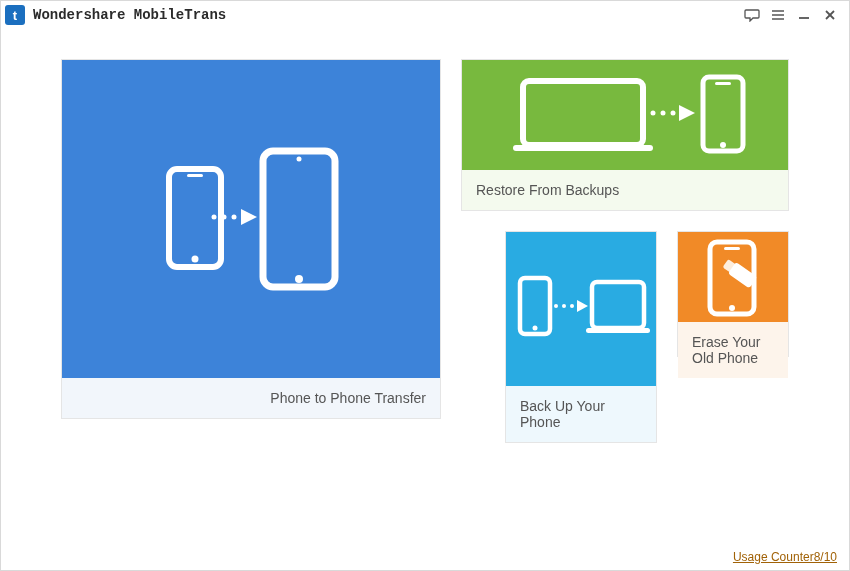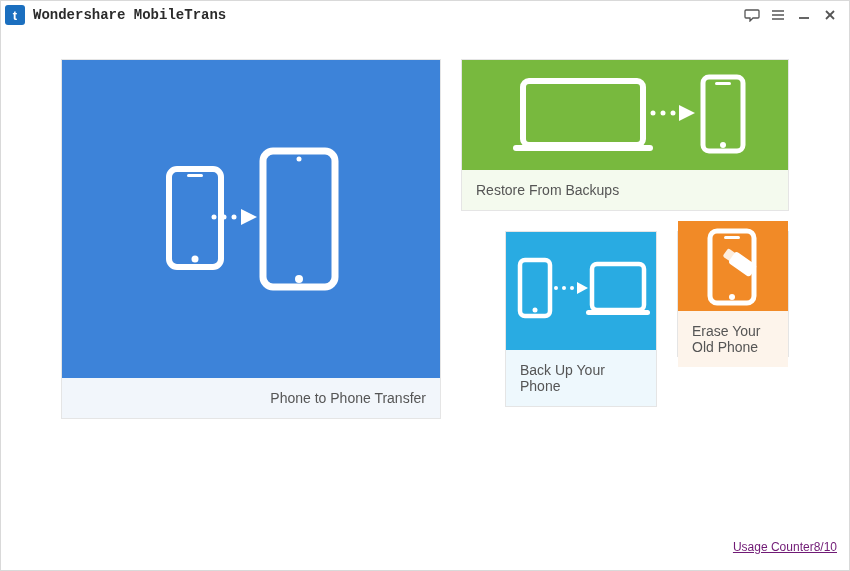--- a/index.html
+++ b/index.html
@@ -81,35 +81,35 @@
   .card-p2p { height: 360px; }
   .card-p2p .art { background: #3d83d9; flex: 1; }
   .card-p2p .label { background: #f2f6fb; }
 
   
   .card-restore { height: 152px; }
   .card-restore .art { background: #78b93e; flex: 1; }
   .card-restore .label { background: #f4faee; }
 
   
-  .card-backup { width: 50%; height: 176px; margin-left: 44px; }
+  .card-backup { width: 50%; height: 212px; margin-left: 44px; }
   .card-backup .art { background: #29abe2; flex: 1; }
   .card-backup .label { background: #eef8fd; }
 
   
-  .card-erase { width: 50%; height: 126px; justify-content: center; }
+  .card-erase { width: 50%; height: 126px; }
   .card-erase .art { background: #f18a27; flex: 1; }
   .card-erase .label { background: #fdf4eb; }
 
   .footer-link {
     position: absolute;
     right: 12px;
-    bottom: 16px;
+    bottom: 6px;
     font-size: 12px;
-    color: #701a75;
+    color: #a16207;
     text-decoration: underline;
     cursor: pointer;
   }
 </style>
 </head>
 <body>
 
 <div class="titlebar">
   <div class="logo">
     <span>t</span>

